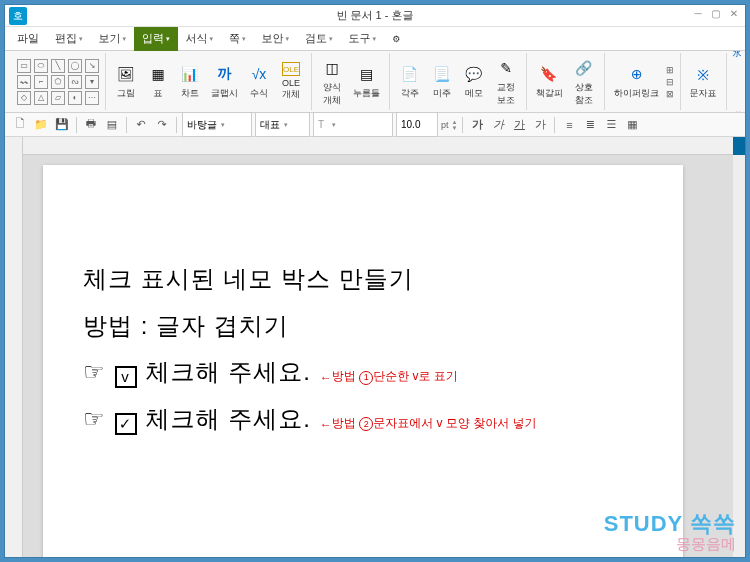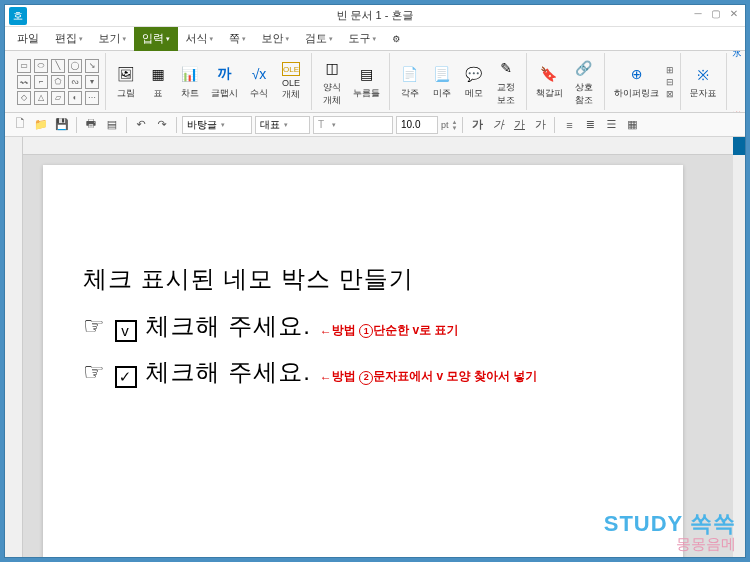--- a/index.html
+++ b/index.html
@@ -18,30 +18,30 @@
 .rgroup { display: flex; align-items: center; padding: 2px 6px; border-right: 1px solid #d8d8d8; gap: 4px; }
 .rgroup.shapes { flex-direction: column; align-items: flex-start; gap: 2px; justify-content: center; }
 .shaperow { display: flex; gap: 3px; }
 .shapebtn { width: 14px; height: 14px; border: 1px solid #999; display: flex; align-items: center; justify-content: center; font-size: 8px; color: #666; }
 .rbtn { display: flex; flex-direction: column; align-items: center; justify-content: center; gap: 2px; padding: 2px 3px; cursor: pointer; min-width: 28px; }
 .rbtn .ico { width: 22px; height: 22px; display: flex; align-items: center; justify-content: center; font-size: 14px; }
 .rbtn .lbl { font-size: 9px; color: #333; text-align: center; white-space: nowrap; }
 .toolbar2 { height: 24px; background: #f9f9f9; border-bottom: 1px solid #d5d5d5; display: flex; align-items: center; padding: 0 6px; gap: 3px; font-size: 10px; }
 .tbtn { width: 18px; height: 18px; display: flex; align-items: center; justify-content: center; color: #555; font-size: 11px; cursor: pointer; }
 .tsep { width: 1px; height: 16px; background: #ccc; margin: 0 2px; }
-.tcombo { height: 18px; border: 1px solid #ccc; background: #fff; font-size: 10px; padding: 0 4px; display: flex; align-items: center; gap: 4px; }
+.tcombo { height: 25px; border: 1px solid #ccc; background: #fff; font-size: 10px; padding: 0 4px; display: flex; align-items: center; gap: 4px; }
 .tcombo .carr { font-size: 7px; color: #888; }
 .docarea { flex: 1; display: flex; background: #0369a1; overflow: hidden; position: relative; }
 .vruler { width: 18px; background: #f0f0f0; border-right: 1px solid #ccc; position: relative; }
 .hruler-wrap { position: absolute; top: 0; left: 18px; right: 12px; height: 18px; background: #f0f0f0; border-bottom: 1px solid #ccc; }
 .scroll { position: absolute; top: 18px; left: 18px; right: 12px; bottom: 0; overflow: hidden; background: #ddd; }
 .vscroll { position: absolute; top: 18px; right: 0; bottom: 0; width: 12px; background: #eee; }
 .page { position: absolute; top: 10px; left: 20px; width: 640px; height: 560px; background: #fff; box-shadow: 0 1px 4px rgba(0,0,0,.2); padding: 90px 40px 40px 40px; }
 .doc-line { font-family: "Batang", serif; font-size: 24px; color: #000; line-height: 1.9; letter-spacing: 1px; }
-.hint { color: #d00; font-size: 12px; font-family: "Malgun Gothic", sans-serif; font-weight: bold; letter-spacing: 0; }
+.hint { color: #d00; font-size: 12px; font-family: "Malgun Gothic", sans-serif; font-weight: normal; letter-spacing: 0; }
 .circ { display: inline-flex; width: 14px; height: 14px; border: 1px solid #d00; border-radius: 50%; align-items: center; justify-content: center; font-size: 9px; line-height: 1; }
 .chkbox { display: inline-block; border: 2px solid #000; width: 22px; height: 22px; text-align: center; line-height: 18px; font-size: 15px; vertical-align: -2px; font-family: sans-serif; }
 .watermark { position: absolute; right: 14px; bottom: 8px; text-align: right; }
 .watermark .w1 { font-size: 22px; font-weight: 900; color: #4ab3e8; letter-spacing: 1px; }
 .watermark .w1 .kk { font-family: serif; }
 .watermark .w2 { font-size: 15px; color: #e89ab5; margin-top: -4px; }
 </style>
 </head>
 <body>
 
@@ -261,20 +261,21 @@
     <div class="tbtn">☰</div>
     <div class="tbtn">▦</div>
   </div>
 
   <div class="docarea">
     <div class="vruler"></div>
     <div class="hruler-wrap"></div>
     <div class="scroll">
       <div class="page">
         <div class="doc-line"><span>체크 표시된 네모 박스 만들기</span></div>
+        <div class="doc-line"><span>방법 : 글자 겹치기</span></div>
         <div class="doc-line">
           <span>☞</span>
           <span class="chkbox"><span>v</span></span>
           <span> 체크해 주세요.</span>
           <span class="hint"><span>←방법 </span><span class="circ">1</span><span>단순한 v로 표기</span></span>
         </div>
         <div class="doc-line">
           <span>☞</span>
           <span class="chkbox"><span>✓</span></span>
           <span> 체크해 주세요.</span>

